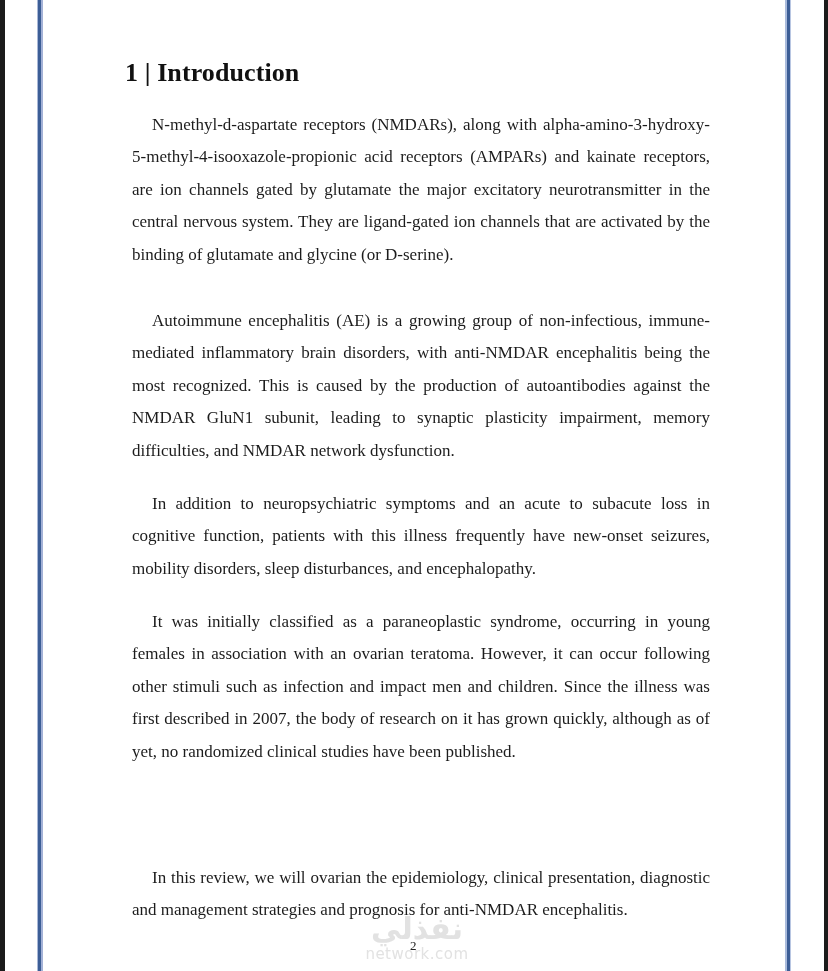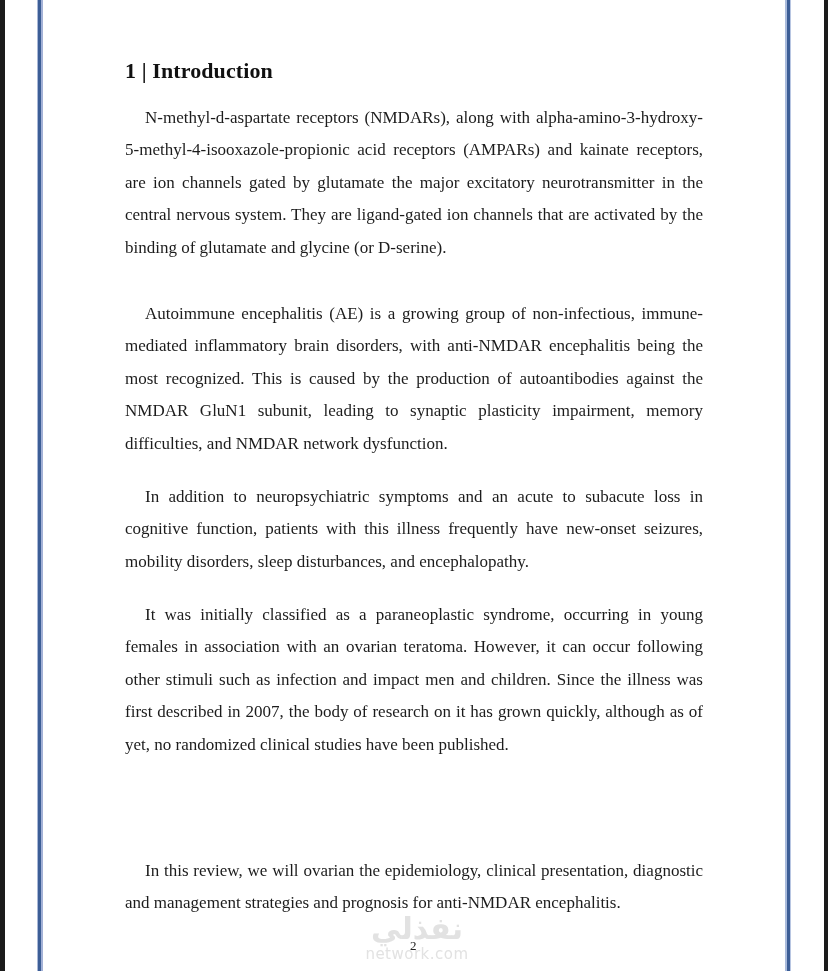--- a/index.html
+++ b/index.html
@@ -15,26 +15,26 @@
     position: absolute; left: 37px; top: 0; width: 6px; height: 971px;
     background: linear-gradient(to right, #a9b8d8 0, #a9b8d8 1px, #3c5e96 1px, #3c5e96 4px, #a3b1d6 4px, #a3b1d6 6px);
   }
   .border-right {
     position: absolute; left: 785px; top: 0; width: 6px; height: 971px;
     background: linear-gradient(to right, #a9bbdc 0, #a9bbdc 2px, #3c5e96 2px, #3c5e96 5px, #b8c6e2 5px, #b8c6e2 6px);
   }
   .page-area { position: absolute; left: 43px; top: 0; width: 742px; height: 971px; background: #ffffff; }
   .heading {
     position: absolute; left: 125px; top: 58px;
-    font-size: 22px; font-weight: bold; letter-spacing: 0.1px; color: #111;
+    font-size: 26px; font-weight: bold; letter-spacing: 0.1px; color: #111;
   }
   .para {
     position: absolute; left: 125px; width: 578px;
     font-size: 17px; line-height: 32.4px; text-align: justify;
-    text-indent: 20px; margin: 0; color: #1c1c1c;
+    text-indent: 20px; margin: 7px; color: #1c1c1c;
   }
   #p1 { top: 102px; }
   #p2 { top: 298px; }
   #p3 { top: 481px; }
   #p4 { top: 599px; }
   #p5 { top: 855px; }
   .page-number {
     position: absolute; left: 410px; top: 938px; font-size: 13px; color: #222;
   }
   .watermark {

